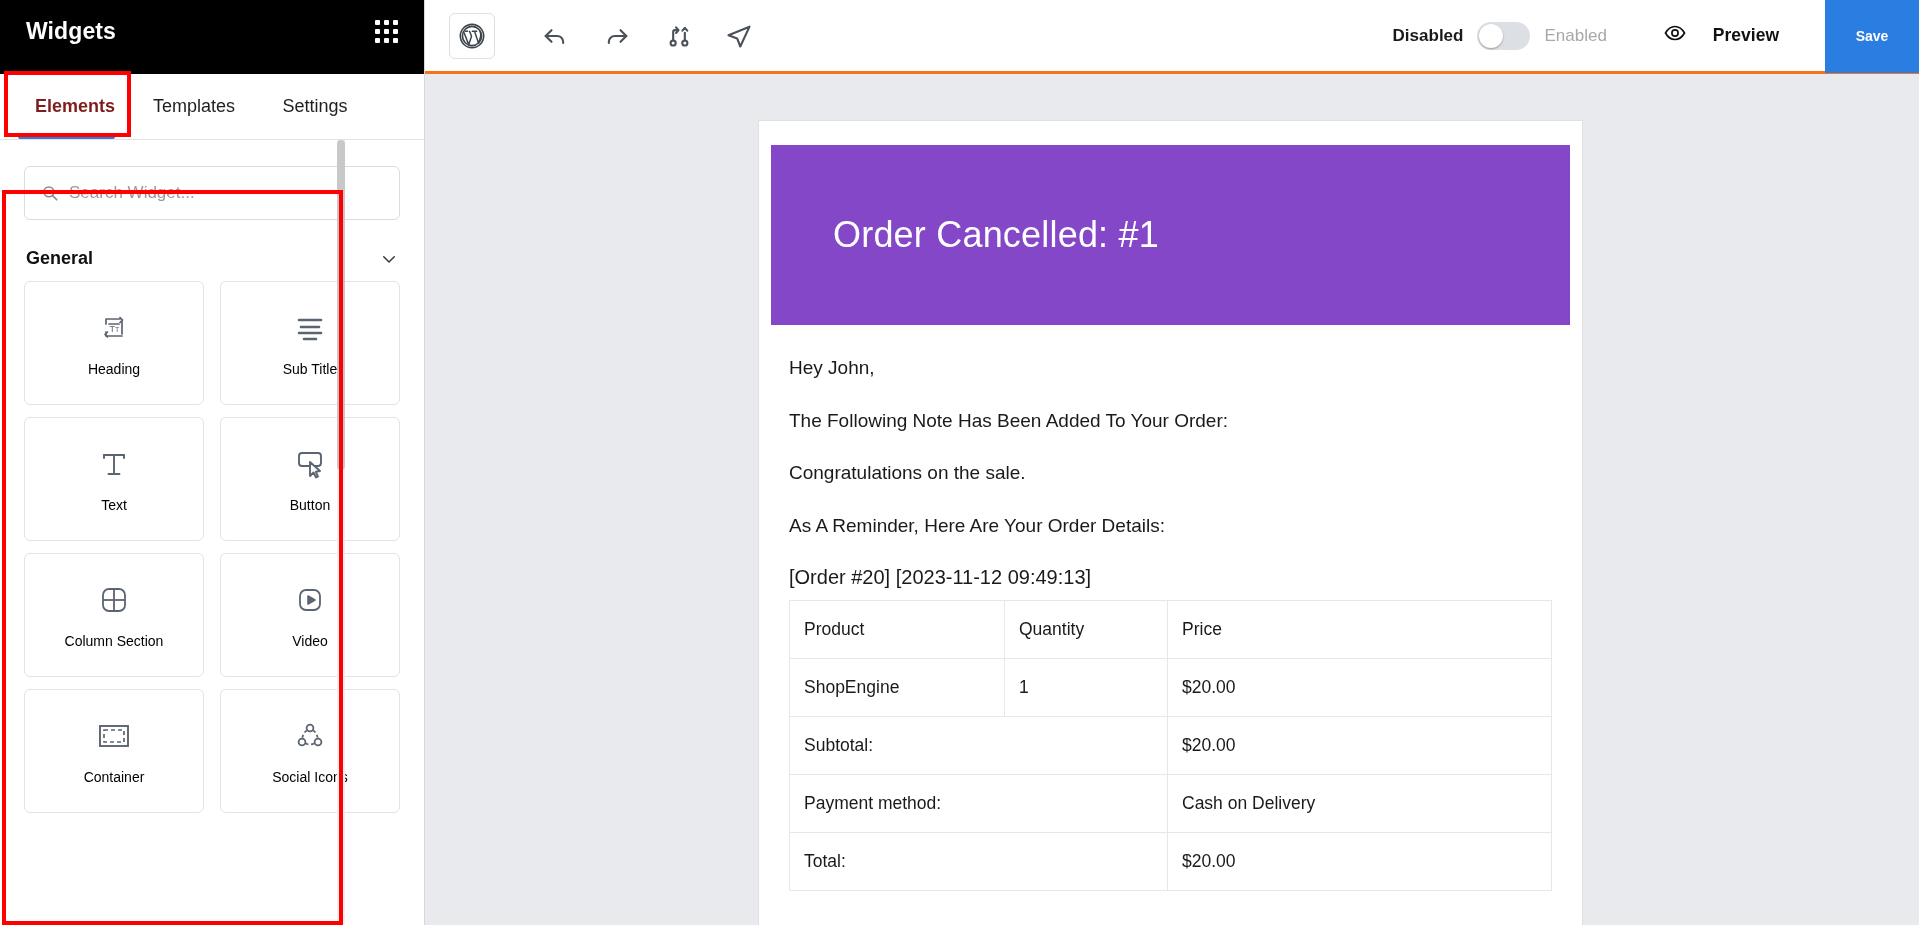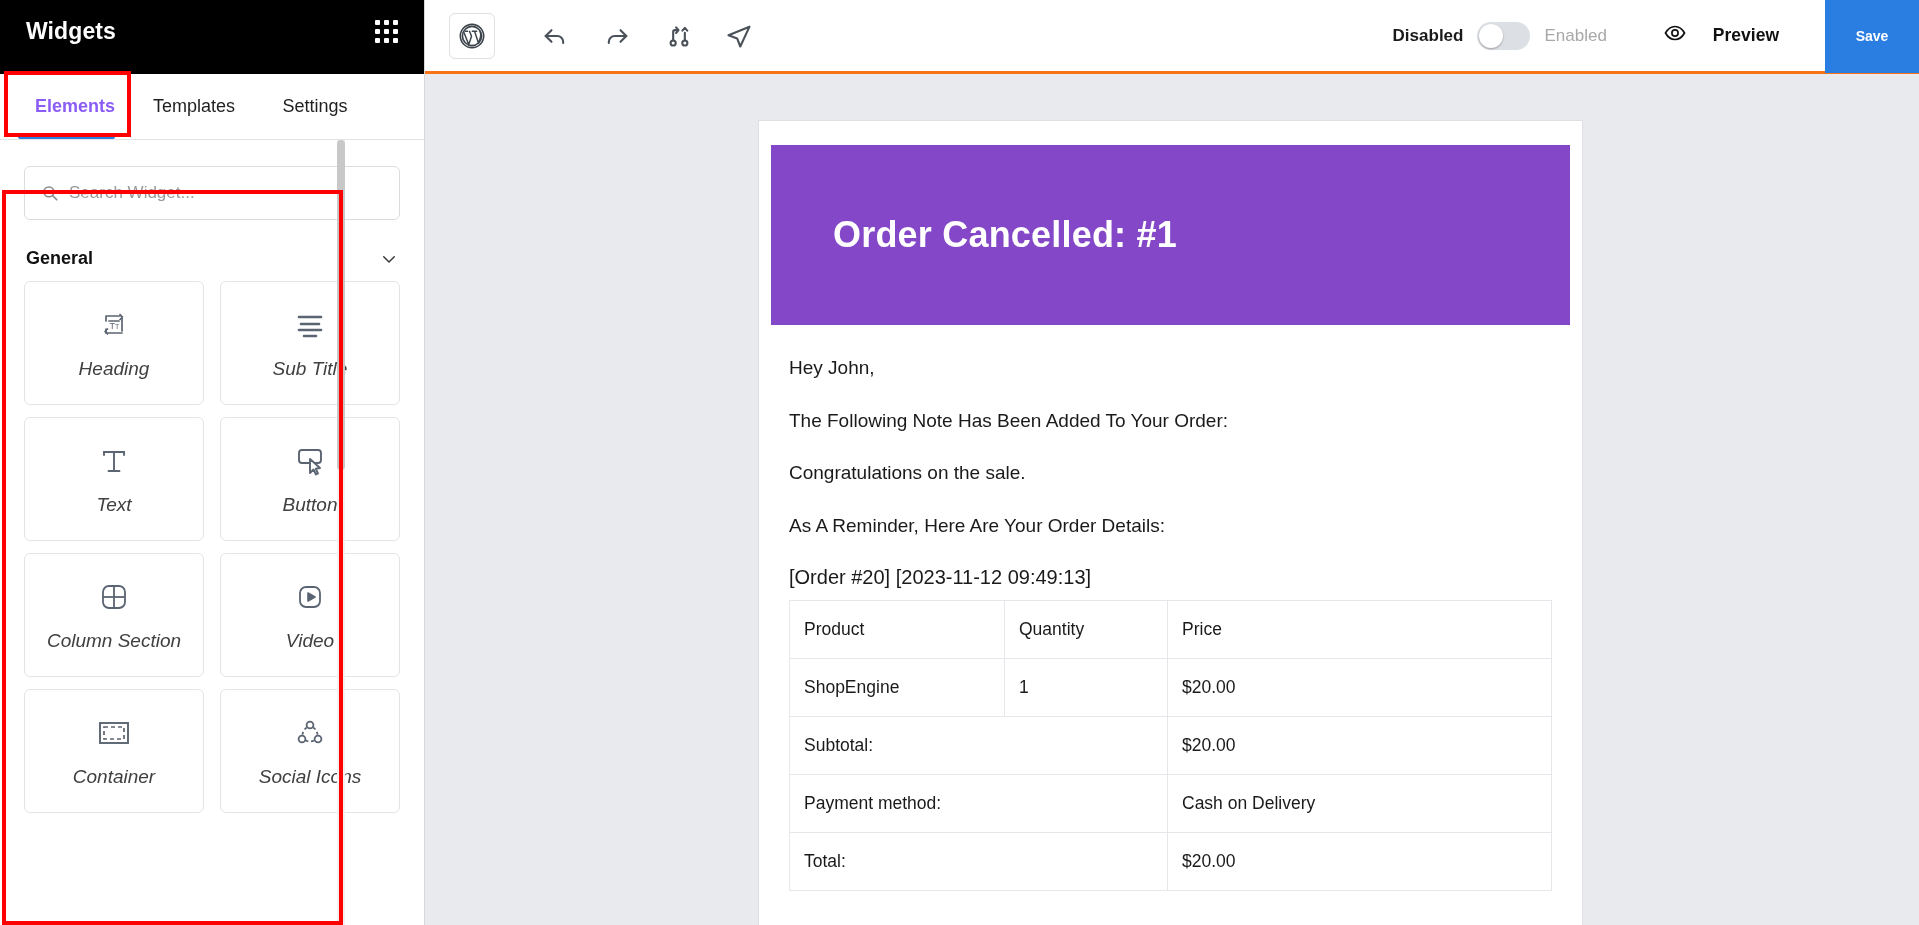--- a/index.html
+++ b/index.html
@@ -38,21 +38,21 @@
     position: relative;
   }
   .tab {
     display: flex; align-items: center; justify-content: center;
     font-size: 18px; color: #1f1f1f; cursor: pointer; position: relative;
     padding: 0 10px;
   }
   .tab.t1 { width: 133px; }
   .tab.t2 { width: 122px; }
   .tab.t3 { width: 120px; }
-  .tab.active { color: #8b5cf6; font-weight: 600; padding-left: 27px; }
+  .tab.active { color: #7f1d1d; font-weight: 600; padding-left: 27px; }
   .tab.active::after {
     content: ""; position: absolute; left: 18px; right: 18px; bottom: 0;
     height: 4px; background: #2a7de1; border-radius: 2px;
   }
   
   .hl-elements {
     position: absolute; left: 4px; top: 71px; width: 127px; height: 66px;
     border: 4px solid #ff0000; pointer-events: none; z-index: 30;
   }
 
@@ -80,21 +80,21 @@
     display: grid; grid-template-columns: repeat(2, 1fr);
     gap: 12px 16px; padding-bottom: 10px;
   }
   .widget-card {
     height: 124px; border: 1px solid #e4e4e4; border-radius: 6px;
     background: #fff; display: flex; flex-direction: column;
     align-items: center; justify-content: center; gap: 14px;
     cursor: grab;
   }
   .widget-card .wicon { color: #5b6472; display: flex; align-items: center; justify-content: center; height: 38px; }
-  .widget-card .wlabel { font-size: 19px; color: #404040; font-style: italic; }
+  .widget-card .wlabel { font-size: 14px; color: #000000; }
 
   
   .hl-widgets {
     position: absolute; left: 2px; top: 190px; width: 341px; height: 735px;
     border: 4px solid #ff0000; pointer-events: none; z-index: 30;
   }
   
   .side-scroll {
     position: absolute; right: 79px; top: 0; width: 8px; height: 100%;
     background: #f1f1f1;
@@ -158,21 +158,21 @@
   .email-doc {
     position: absolute; left: 334px; top: 47px; width: 823px;
     background: #ffffff; min-height: 820px;
     box-shadow: 0 0 0 1px rgba(0,0,0,0.04);
   }
   .email-banner {
     margin: 24px 12px 0 12px; height: 180px; background: #8347c7;
     display: flex; align-items: center; padding-left: 62px;
   }
   .email-banner .bt {
-    color: #ffffff; font-size: 36px; font-weight: 700; letter-spacing: .2px;
+    color: #ffffff; font-size: 36px; font-weight: 400; letter-spacing: .2px;
   }
   .email-body { padding: 30px 30px 0 30px; }
   .email-p {
     font-size: 19px; color: #1a1a1a; line-height: 1.35; margin-bottom: 27px;
   }
   .order-line {
     font-size: 20px; color: #1a1a1a; margin: 6px 0 11px 0;
   }
   table.order-table {
     width: 100%; border-collapse: collapse; table-layout: fixed;

